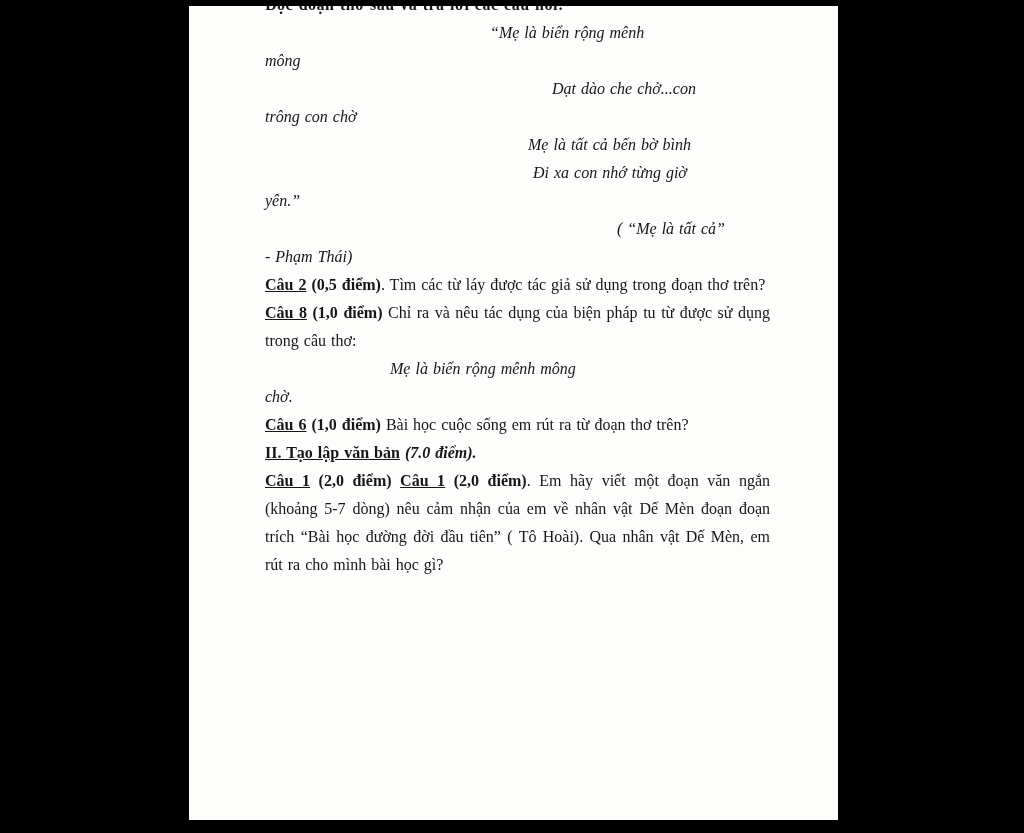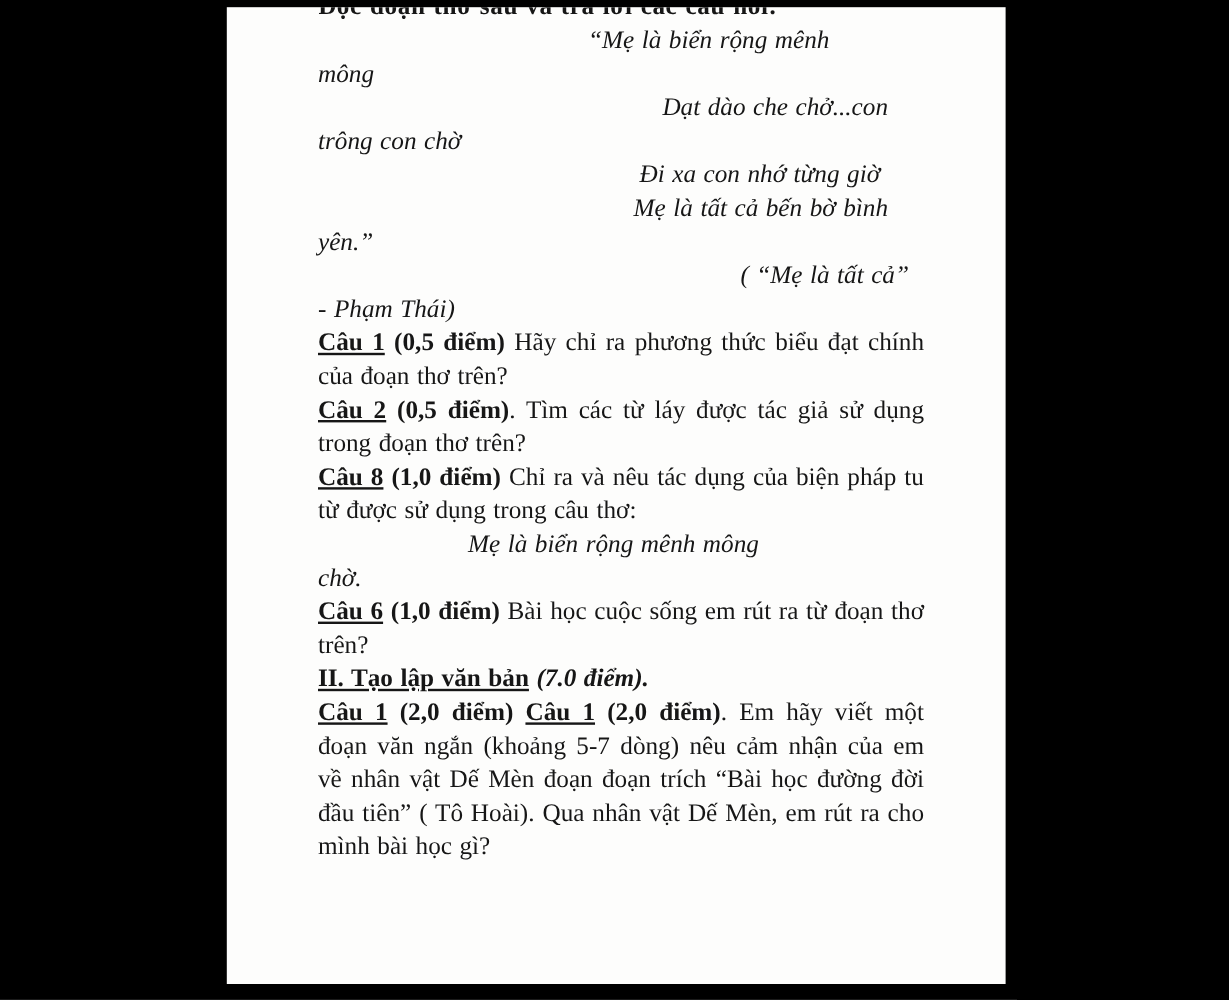--- a/index.html
+++ b/index.html
@@ -24,21 +24,21 @@
     width: 649px;
     height: 814px;
     background: #fdfdfc;
     overflow: hidden;
   }
   .content {
     padding: 0 68px 0 76px;
     color: #161616;
   }
   .para {
-    font-size: 21px;
+    font-size: 16px;
     line-height: 28px;
     text-align: left;
     word-spacing: 1px;
   }
   .para.justify {
     text-align: justify;
   }
   .para.cropped {
     margin-top: -15px;   
     letter-spacing: 0.5px;
@@ -52,26 +52,25 @@
 <body>
 
 <div class="stage">
   <div class="photo-page">
     <div class="content">
         <div class="para cropped"><span style="font-weight: bold;">Đọc đoạn thơ sau và trả lời các câu hỏi:</span></div>
         <div class="para" style="padding-left: 225px;"><span style="font-style: italic;">“Mẹ là biển rộng mênh</span></div>
         <div class="para"><span style="font-style: italic;">mông</span></div>
         <div class="para" style="padding-left: 287px;"><span style="font-style: italic;">Dạt dào che chở...con</span></div>
         <div class="para"><span style="font-style: italic;">trông con chờ</span></div>
+        <div class="para" style="padding-left: 263px;"><span style="font-style: italic;">Mẹ là tất cả bến bờ bình</span></div>
         <div class="para" style="padding-left: 268px;"><span style="font-style: italic;">Đi xa con nhớ từng giờ</span></div>
-        <div class="para" style="padding-left: 263px;"><span style="font-style: italic;">Mẹ là tất cả bến bờ bình</span></div>
         <div class="para"><span style="font-style: italic;">yên.”</span></div>
         <div class="para" style="padding-left: 352px;"><span style="font-style: italic;">( “Mẹ là tất cả”</span></div>
         <div class="para"><span style="font-style: italic;">- Phạm Thái)</span></div>
-        <div class="para justify"><span style="font-weight: bold; text-decoration: underline;">Câu 1</span><span style="font-weight: bold;"> (0,5 điểm) </span><span>Hãy chỉ ra phương thức biểu đạt chính của đoạn thơ trên?</span></div>
         <div class="para justify"><span style="font-weight: bold; text-decoration: underline;">Câu 2</span><span style="font-weight: bold;"> (0,5 điểm)</span><span>. Tìm các từ láy được tác giả sử dụng trong đoạn thơ trên?</span></div>
         <div class="para justify"><span style="font-weight: bold; text-decoration: underline;">Câu 8</span><span style="font-weight: bold;"> (1,0 điểm) </span><span>Chỉ ra và nêu tác dụng của biện pháp tu từ được sử dụng trong câu thơ:</span></div>
         <div class="para" style="padding-left: 125px;"><span style="font-style: italic;">Mẹ là biển rộng mênh mông</span></div>
         <div class="para"><span style="font-style: italic;">chờ.</span></div>
         <div class="para justify"><span style="font-weight: bold; text-decoration: underline;">Câu 6</span><span style="font-weight: bold;"> (1,0 điểm) </span><span>Bài học cuộc sống em rút ra từ đoạn thơ trên?</span></div>
         <div class="para"><span style="font-weight: bold; text-decoration: underline;">II. Tạo lập văn bản</span><span style="font-weight: bold;"> </span><span style="font-weight: bold; font-style: italic;">(7.0 điểm).</span></div>
         <div class="para justify"><span style="font-weight: bold; text-decoration: underline;">Câu 1</span><span style="font-weight: bold;"> (2,0 điểm) </span><span style="font-weight: bold; text-decoration: underline;">Câu 1</span><span style="font-weight: bold;"> (2,0 điểm)</span><span>. Em hãy viết một đoạn văn ngắn (khoảng 5-7 dòng) nêu cảm nhận của em về nhân vật Dế Mèn đoạn đoạn trích “Bài học đường đời đầu tiên” ( Tô Hoài). Qua nhân vật Dế Mèn, em rút ra cho mình bài học gì?</span></div>
       </div>
   </div>
 </div>

